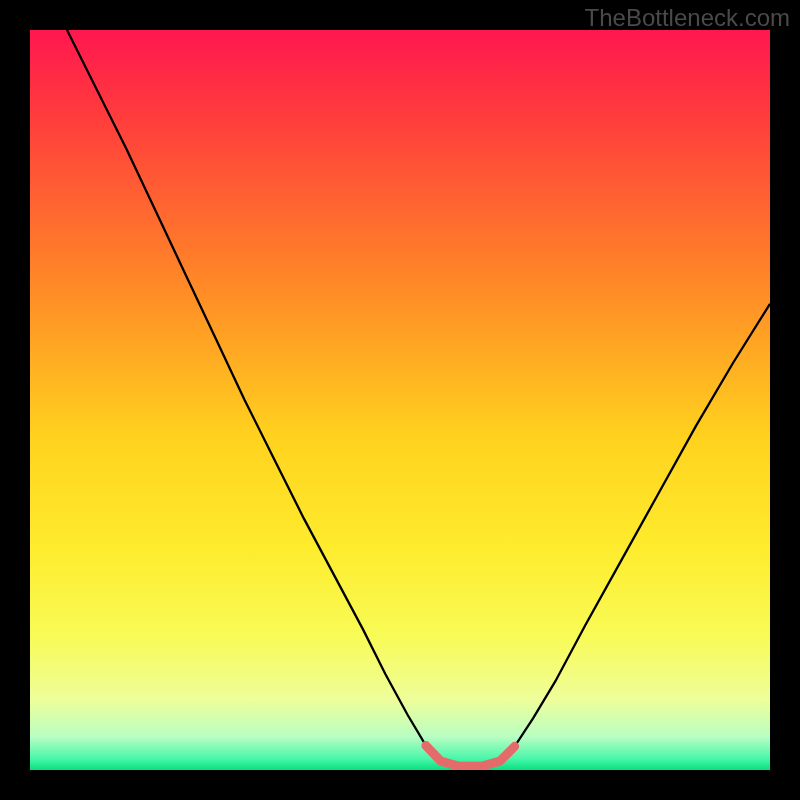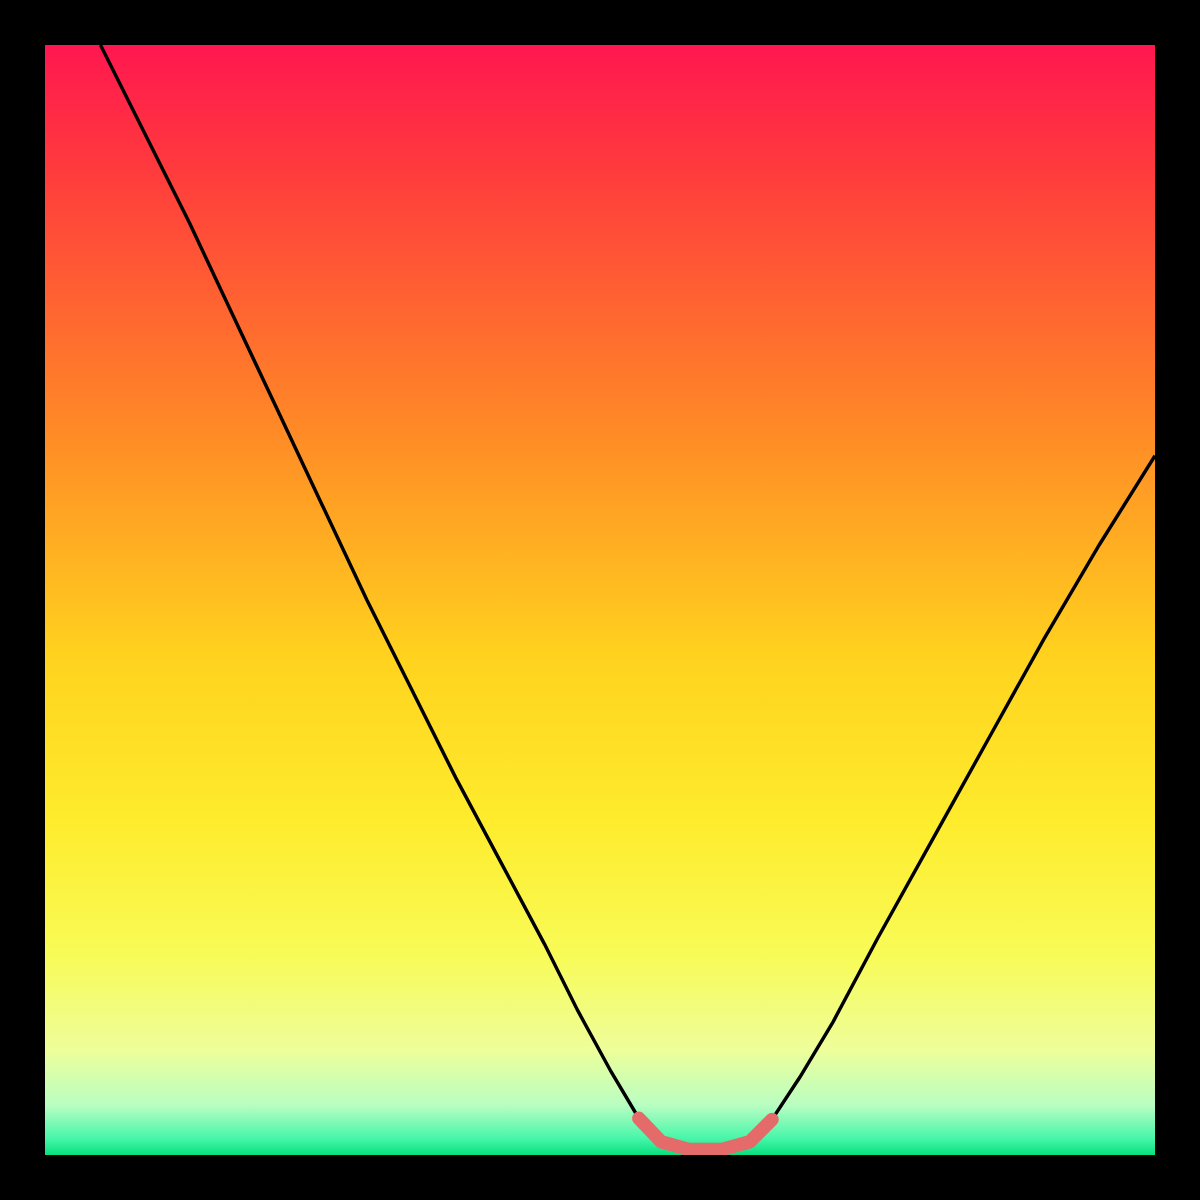--- a/index.html
+++ b/index.html
@@ -33,20 +33,21 @@
     top: 30px;
     width: 740px;
     height: 740px;
   }
   svg { display: block; }
 </style>
 </head>
 <body>
 
 <div class="frame">
+  <div class="watermark">TheBottleneck.com</div>
 
   <div class="plot">
     <svg id="chart-svg" width="740" height="740" viewBox="0 0 740 740" preserveAspectRatio="none">
       <defs>
         <linearGradient id="bg-grad" x1="0" y1="0" x2="0" y2="1">
             <stop offset="0%" stop-color="#ff1750"></stop>
             <stop offset="11%" stop-color="#ff3a3d"></stop>
             <stop offset="35%" stop-color="#ff8b26"></stop>
             <stop offset="55.00000000000001%" stop-color="#ffd21e"></stop>
             <stop offset="70%" stop-color="#feec2d"></stop>

